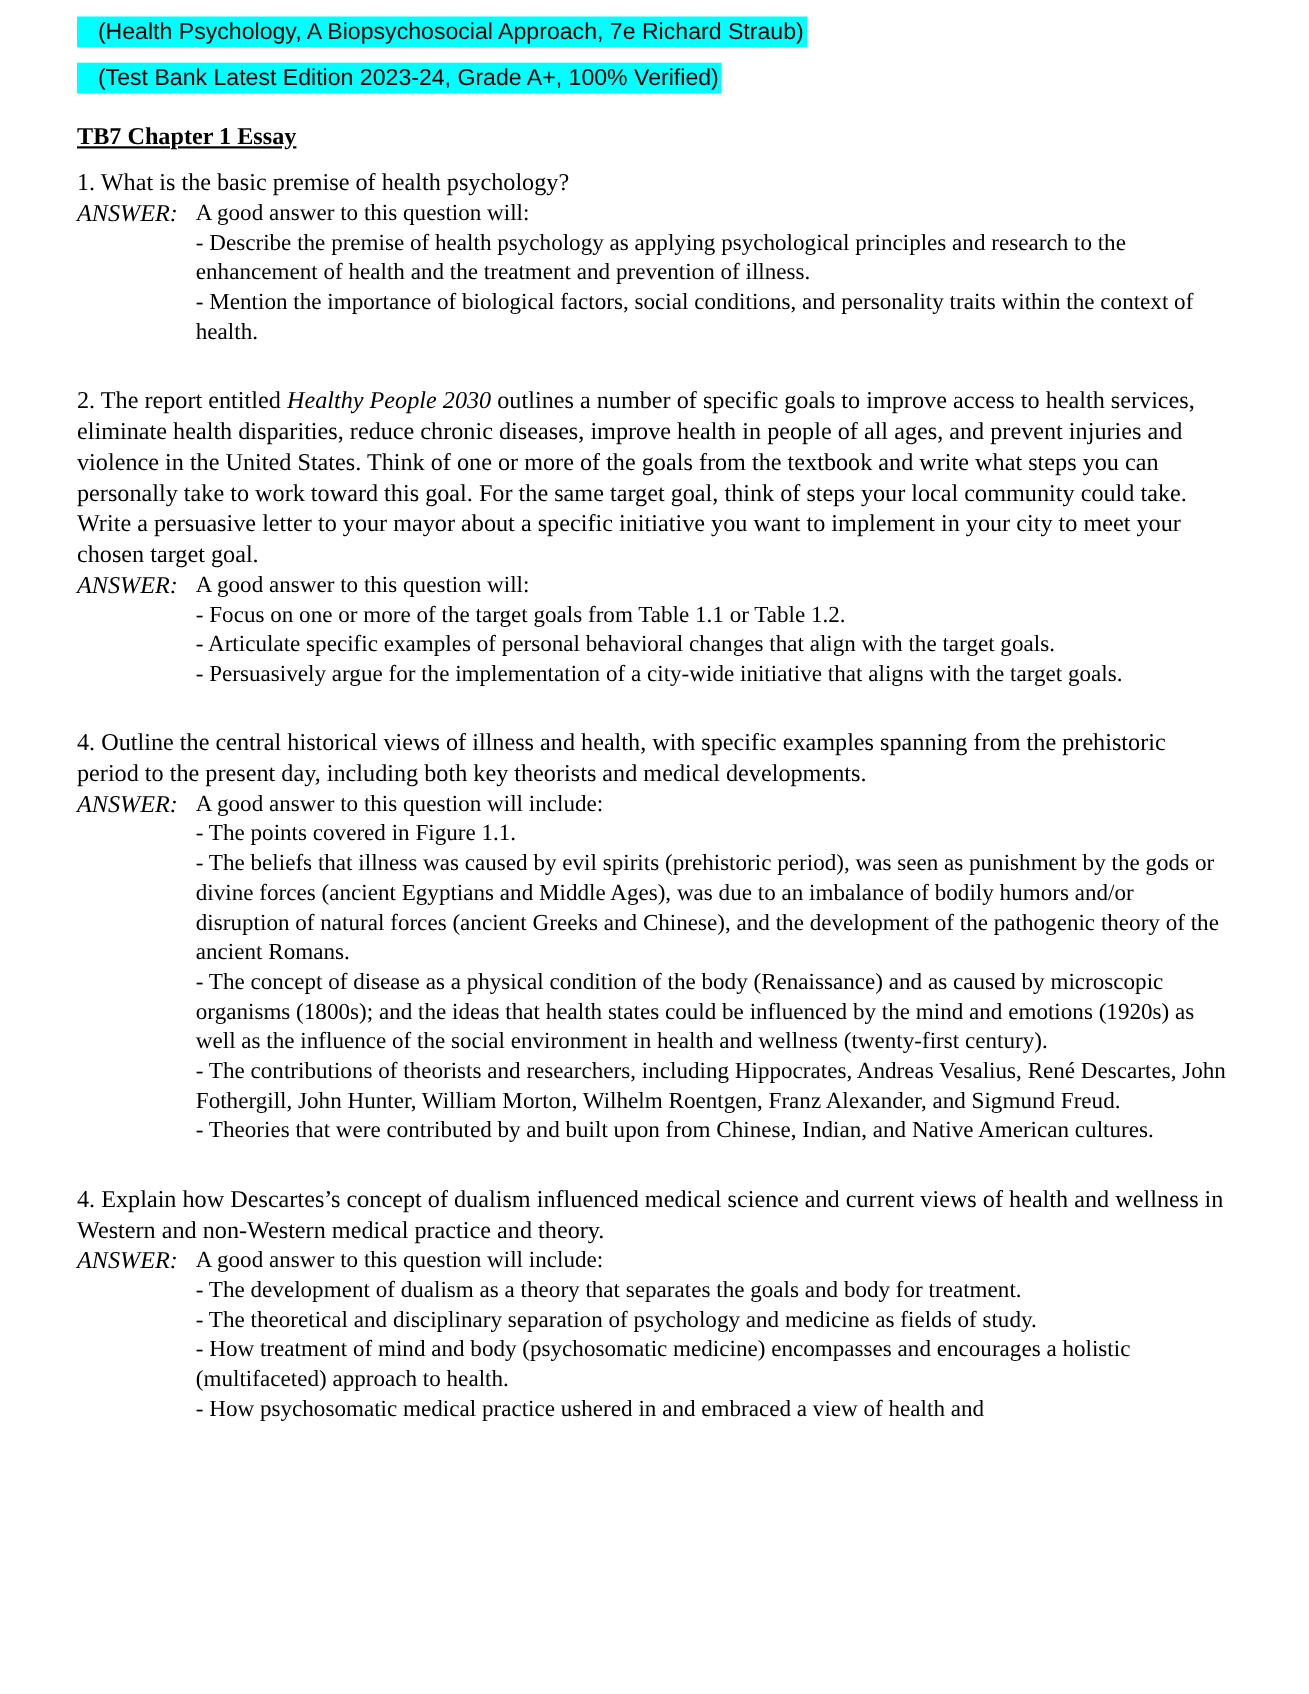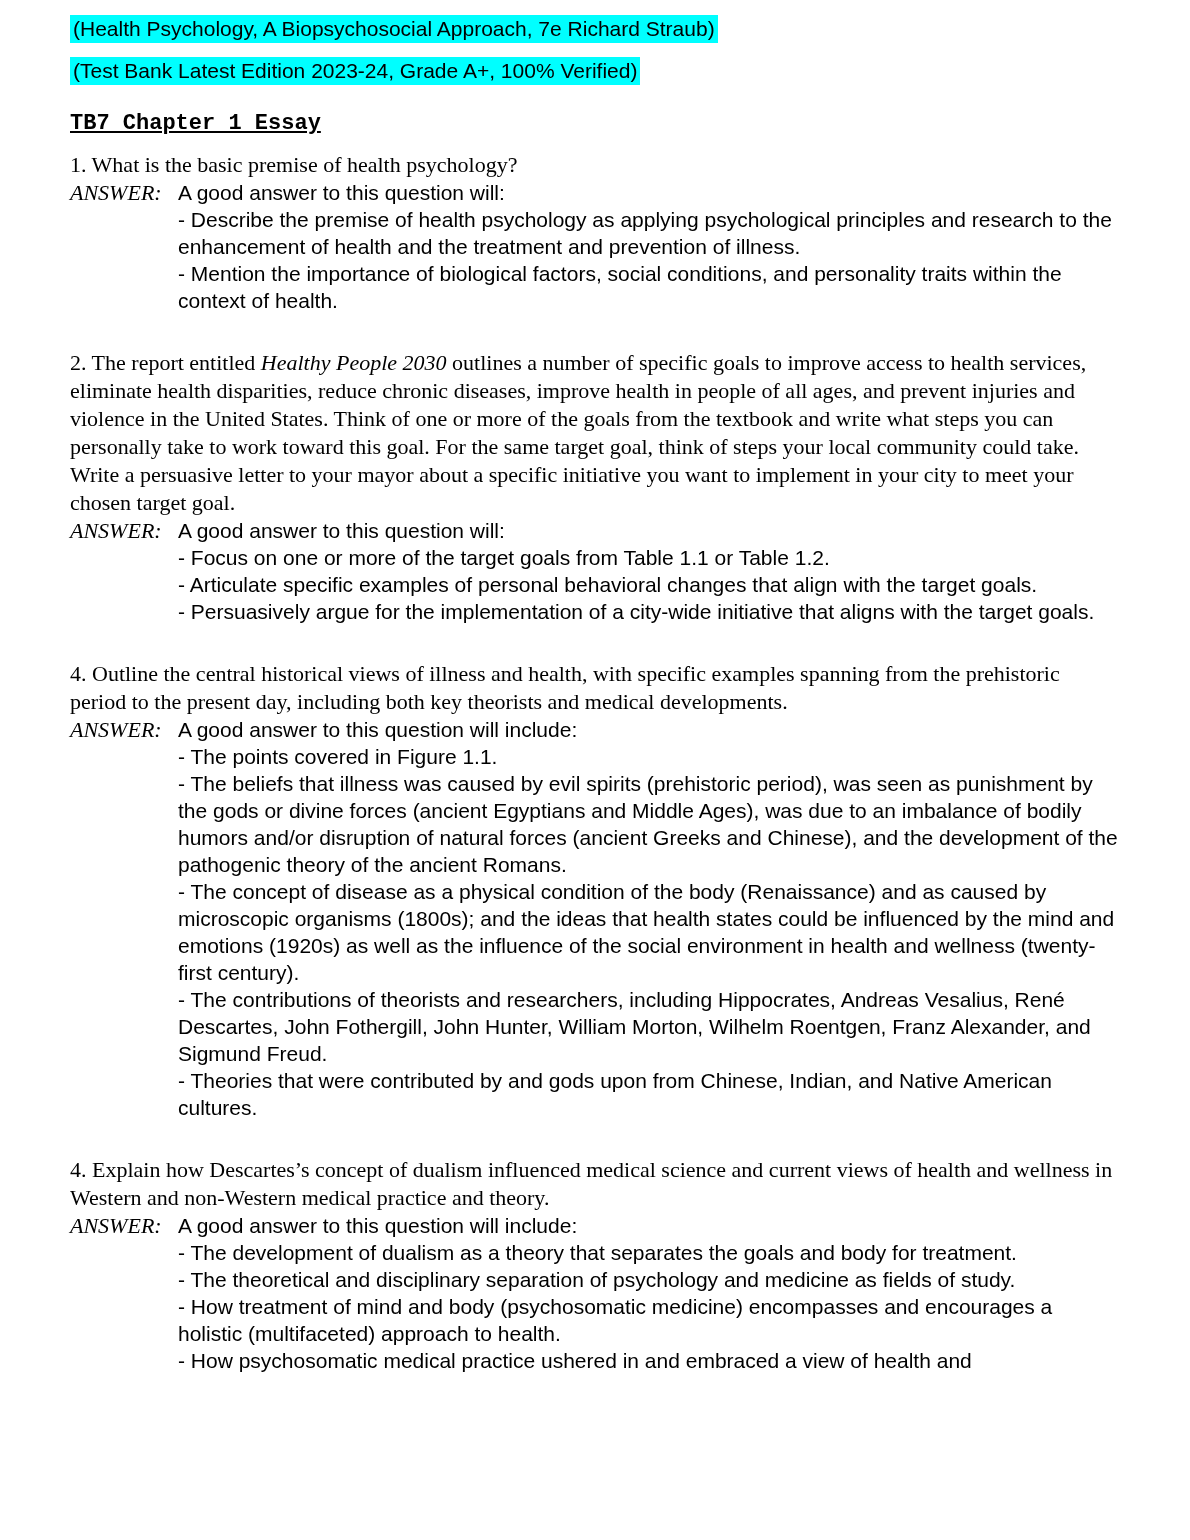--- a/index.html
+++ b/index.html
@@ -14,24 +14,24 @@
   }
   .header-line {
     font-family: "Liberation Sans", sans-serif;
     font-size: 21px;
     line-height: 29px;
     margin-bottom: 13px;
     white-space: nowrap;
   }
   .hl {
     background: #00ffff;
-    padding: 2px 3px 3px 3px;
+    padding: 2px 3px 3px 19px;
   }
   .doc-title {
-    font-family: Liberation Mono, monospace;
+    font-family: Liberation Serif, serif;
     font-size: 22px;
     font-weight: bold;
     text-decoration: underline;
     margin-top: 26px;
   }
   .question-block { margin-top: 35px; }
   .question-block:first-of-type { margin-top: 15px; }
   .question {
     font-family: "Liberation Serif", serif;
     font-size: 22px;
@@ -49,21 +49,21 @@
     line-height: 28px;
     flex: 0 0 108px;
     width: 108px;
   }
   .answer-body {
     flex: 1;
     font-family: "Liberation Sans", sans-serif;
     font-size: 21px;
     line-height: 27px;
   }
-  .answer-intro, .answer-point { margin: 0; }
+  .answer-intro, .answer-point { margin: 0; font-family: Liberation Serif, serif; }
 </style>
 </head>
 <body>
 
 <div>
 
   <p class="header-line"><span class="hl">(Health Psychology, A Biopsychosocial Approach, 7e Richard Straub)</span></p>
 
   <p class="header-line"><span class="hl">(Test Bank Latest Edition 2023-24, Grade A+, 100% Verified)</span></p>
 
@@ -97,21 +97,21 @@
   <section class="question-block">
     <p class="question">4. Outline the central historical views of illness and health, with specific examples spanning from the prehistoric period to the present day, including both key theorists and medical developments.</p>
     <div class="answer">
       <span class="answer-label">ANSWER:</span>
       <div class="answer-body">
         <p class="answer-intro">A good answer to this question will include:</p>
         <p class="answer-point">- The points covered in Figure 1.1.</p>
         <p class="answer-point">- The beliefs that illness was caused by evil spirits (prehistoric period), was seen as punishment by the gods or divine forces (ancient Egyptians and Middle Ages), was due to an imbalance of bodily humors and/or disruption of natural forces (ancient Greeks and Chinese), and the development of the pathogenic theory of the ancient Romans.</p>
         <p class="answer-point">- The concept of disease as a physical condition of the body (Renaissance) and as caused by microscopic organisms (1800s); and the ideas that health states could be influenced by the mind and emotions (1920s) as well as the influence of the social environment in health and wellness (twenty-first century).</p>
         <p class="answer-point">- The contributions of theorists and researchers, including Hippocrates, Andreas Vesalius, René Descartes, John Fothergill, John Hunter, William Morton, Wilhelm Roentgen, Franz Alexander, and Sigmund Freud.</p>
-        <p class="answer-point">- Theories that were contributed by and gods upon from Chinese, Indian, and Native American cultures.</p>
+        <p class="answer-point">- Theories that were contributed by and built upon from Chinese, Indian, and Native American cultures.</p>
       </div>
     </div>
   </section>
 
   <section class="question-block">
     <p class="question">4. Explain how Descartes’s concept of dualism influenced medical science and current views of health and wellness in Western and non-Western medical practice and theory.</p>
     <div class="answer">
       <span class="answer-label">ANSWER:</span>
       <div class="answer-body">
         <p class="answer-intro">A good answer to this question will include:</p>

